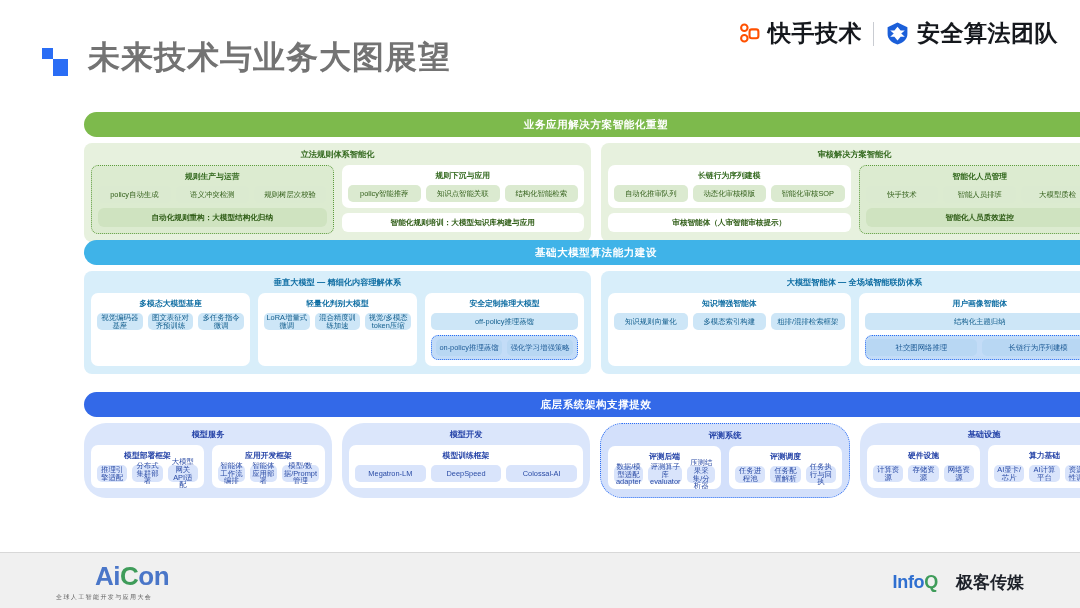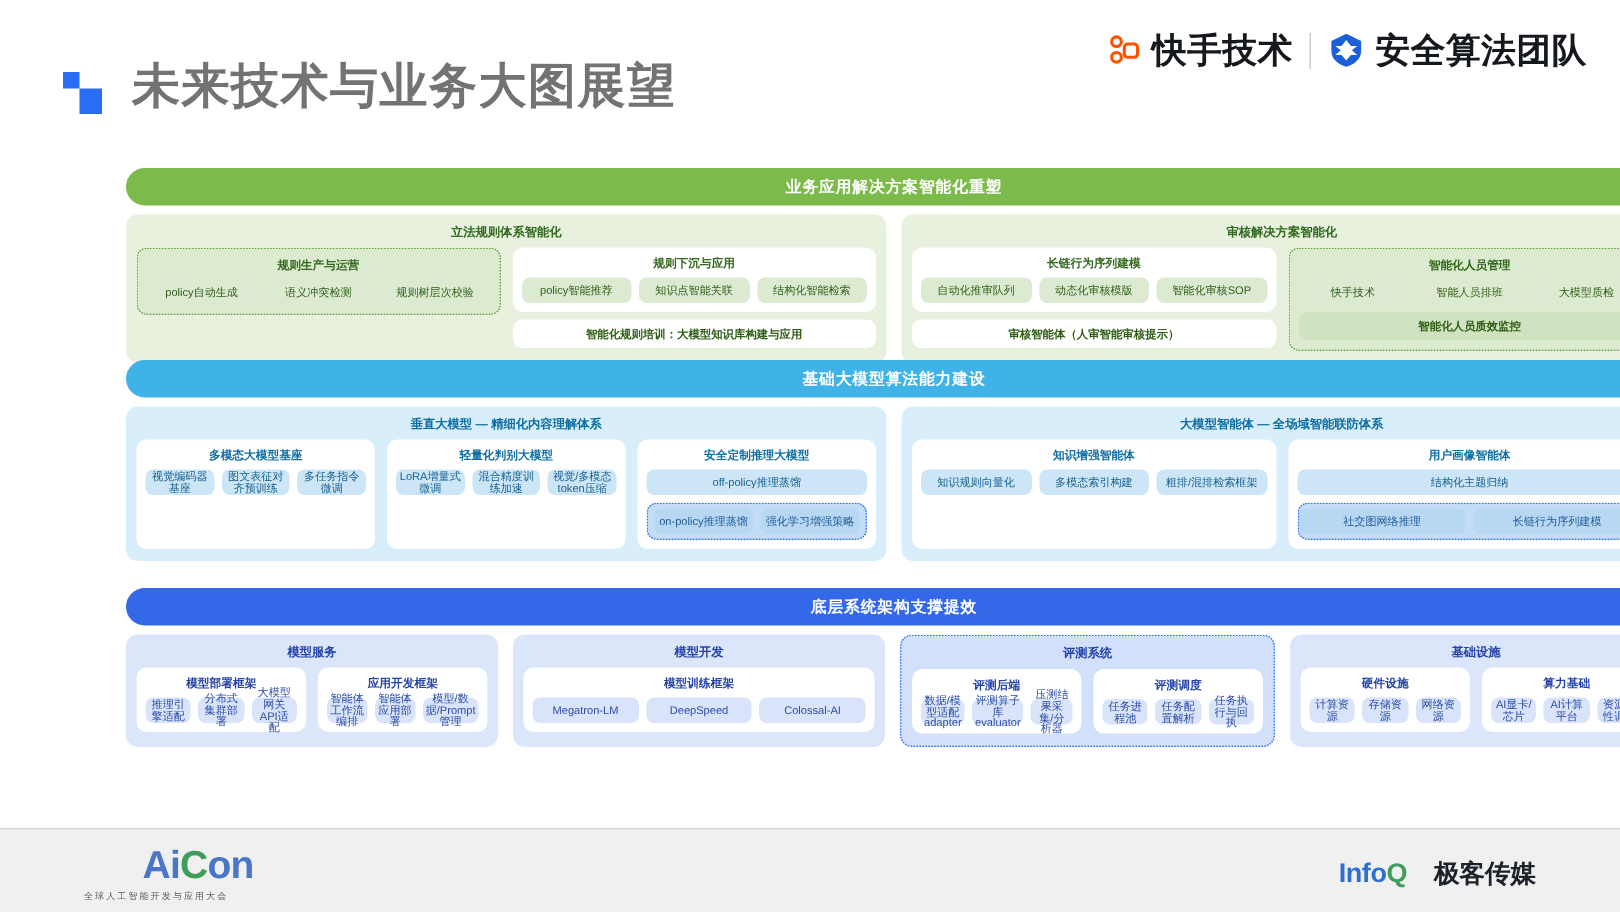--- a/index.html
+++ b/index.html
@@ -51,21 +51,21 @@
   .green .band-bar  { background:#7dba4c; }
   .blue1 .band-bar  { background:#3fb3e8; }
   .blue2 .band-bar  { background:#3369e8; }
 
   
   .half {
     flex:1; border-radius:8px; padding:6px 7px 8px;
   }
   .green .half { background:#e7f1de; }
   .blue1 .half { background:#d8eefa; }
-  .blue2 .half { background:#dbe6fb; }
+  .blue2 .half { background:#dbe6fb;border-radius:22px; }
   .half.dotted-b { border:1.6px dotted #2a6df5; background:#d3e0fb; }
 
   .half-title {
     text-align:center; font-size:8.2px; font-weight:bold; margin-bottom:5px;
   }
   .green .half-title { color:#33691e; }
   .blue1 .half-title { color:#0f6ea3; }
   .blue2 .half-title { color:#2644a8; }
 
   .cols { display:flex; gap:8px; }
@@ -162,20 +162,21 @@
         <div class="half-title">立法规则体系智能化</div>
         <div class="cols">
           <div class="col">
             <div class="card dotg">
               <div class="card-title">规则生产与运营</div>
               <div class="chips">
                 <div class="chip">policy自动生成</div>
                 <div class="chip">语义冲突检测</div>
                 <div class="chip">规则树层次校验</div>
               </div>
+              <div class="wide-row tint">自动化规则重构：大模型结构化归纳</div>
             </div>
           </div>
           <div class="col">
             <div class="card white">
               <div class="card-title">规则下沉与应用</div>
               <div class="chips">
                 <div class="chip">policy智能推荐</div>
                 <div class="chip">知识点智能关联</div>
                 <div class="chip">结构化智能检索</div>
               </div>

